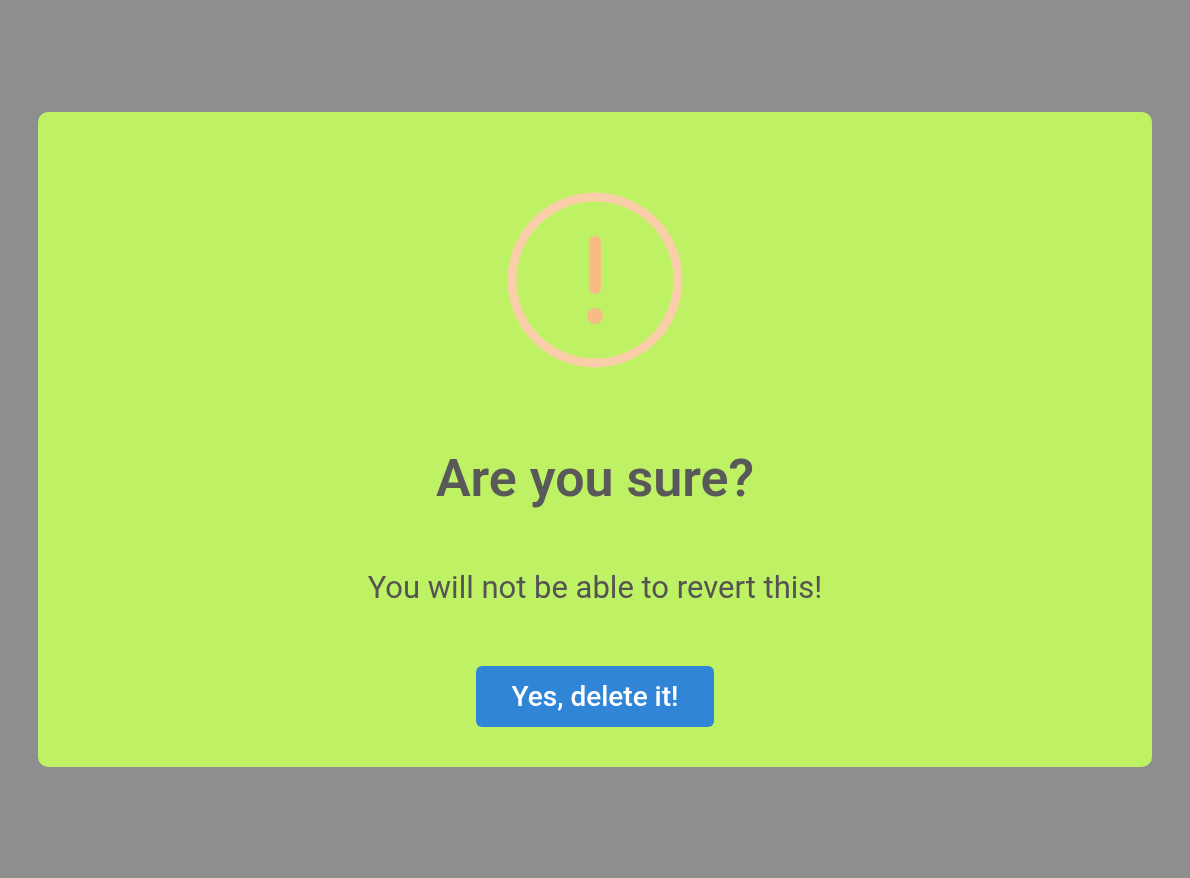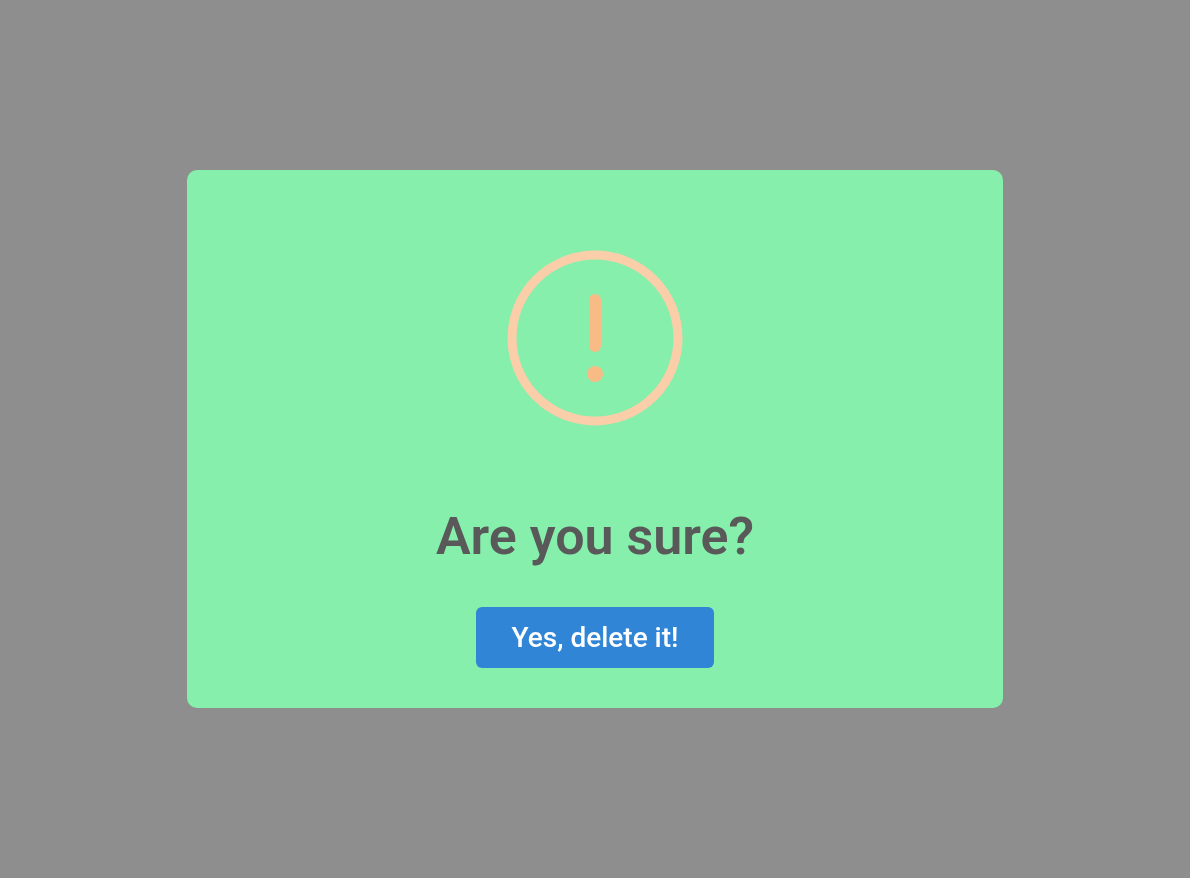--- a/index.html
+++ b/index.html
@@ -11,23 +11,23 @@
       width: 1190px;
       height: 878px;
       background: #8e8e8e;
       font-family: -apple-system, BlinkMacSystemFont, "Segoe UI", Roboto, "Helvetica Neue", Arial, sans-serif;
       display: flex;
       align-items: center;
       justify-content: center;
       overflow: hidden;
     }
     .modal {
-      background: #86efac;
+      background: #bef264;
       border-radius: 10px;
-      width: 816px;
+      width: 1114px;
       padding: 60px 40px 40px 40px;
       display: flex;
       flex-direction: column;
       align-items: center;
       justify-content: center;
     }
     .icon-wrap {
       margin-top: 20px;
       margin-bottom: 40px;
     }
@@ -77,16 +77,17 @@
 
 <div class="modal">
   <div class="icon-wrap">
     <svg class="exclaim-icon" width="176" height="176" viewBox="0 0 176 176">
       <circle cx="88" cy="88" r="83" fill="none" stroke="#facea8" stroke-width="9"></circle>
       <rect x="82" y="44" width="12" height="58" rx="6" fill="#f8bb86"></rect>
       <circle cx="88" cy="124" r="8" fill="#f8bb86"></circle>
     </svg>
   </div>
   <h2 class="title">Are you sure?</h2>
+  <p class="message">You will not be able to revert this!</p>
   <div class="actions">
     <button class="btn btn-confirm">Yes, delete it!</button>
   </div>
 </div>
 
 </body></html>

